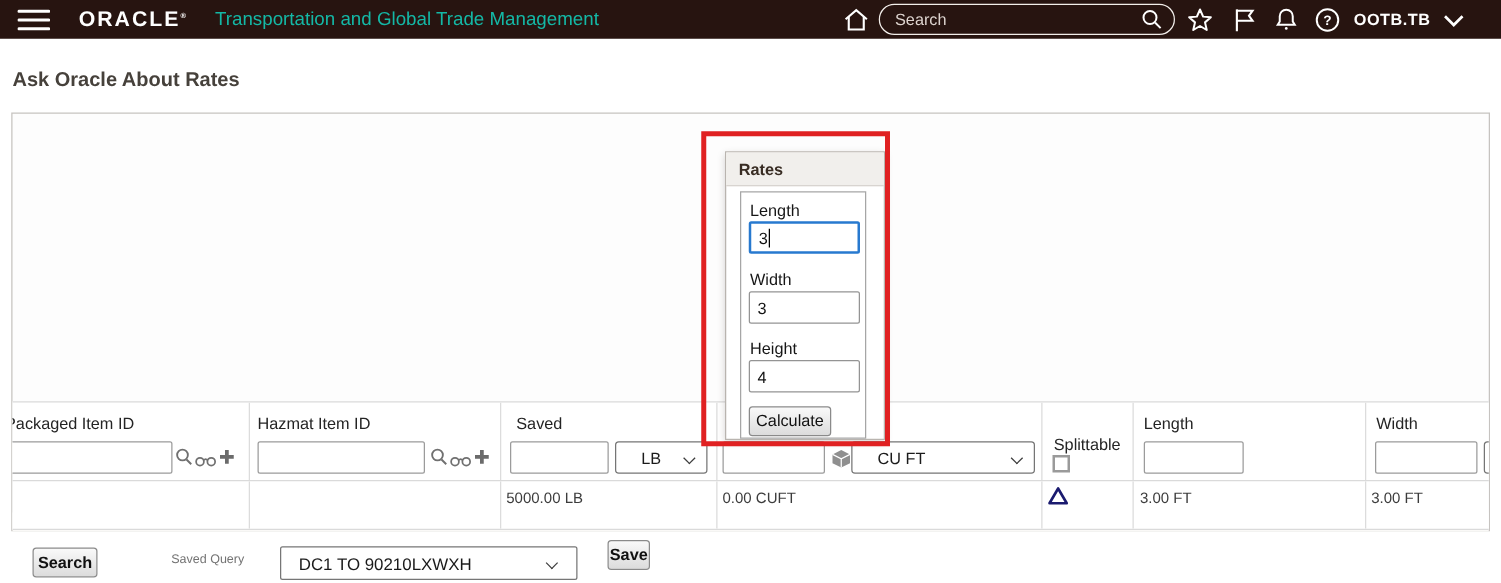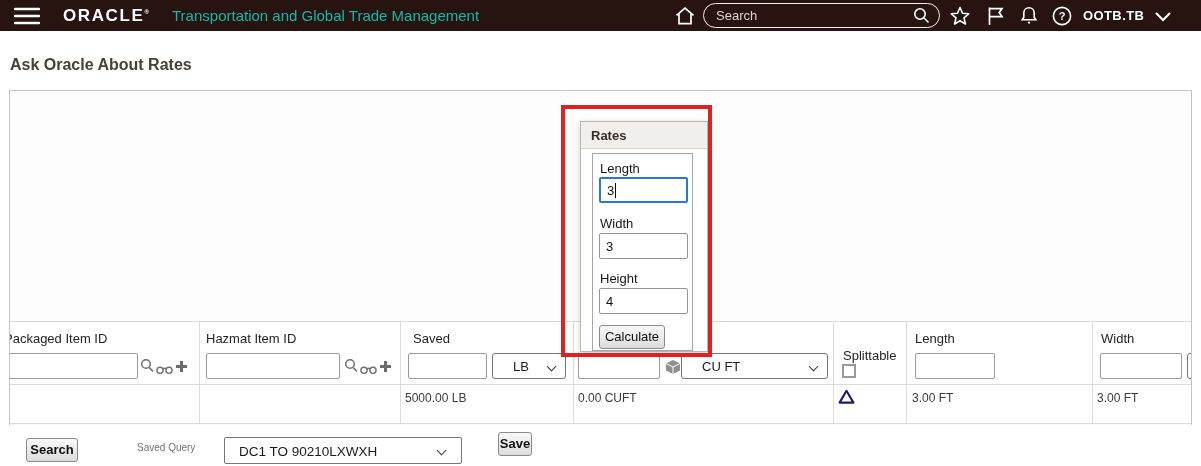--- a/index.html
+++ b/index.html
@@ -244,15 +244,15 @@
   </div>
 
   <div class="redrect"></div>
 
   <div class="btn bold f-abs" style="left:26px;top:438px;width:52px;height:24px;line-height:22px;">Search</div>
   <span class="flabel">Saved Query</span>
   <div class="fselect">
     <span class="val">DC1 TO 90210LXWXH</span>
     <span class="chev" style="top:9px;right:16px"></span>
   </div>
-  <div class="btn bold f-abs" style="left:486px;top:432px;width:34px;height:24px;line-height:22px;margin-left:12px;">Save</div>
+  <div class="btn bold f-abs" style="left:486px;top:432px;width:34px;height:24px;line-height:22px;">Save</div>
 
 </div>
 
 </body></html>

